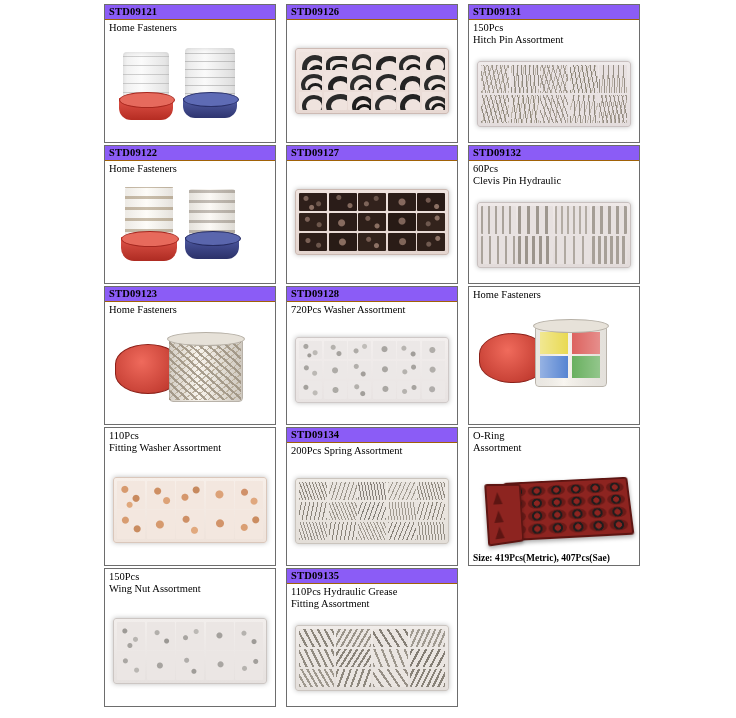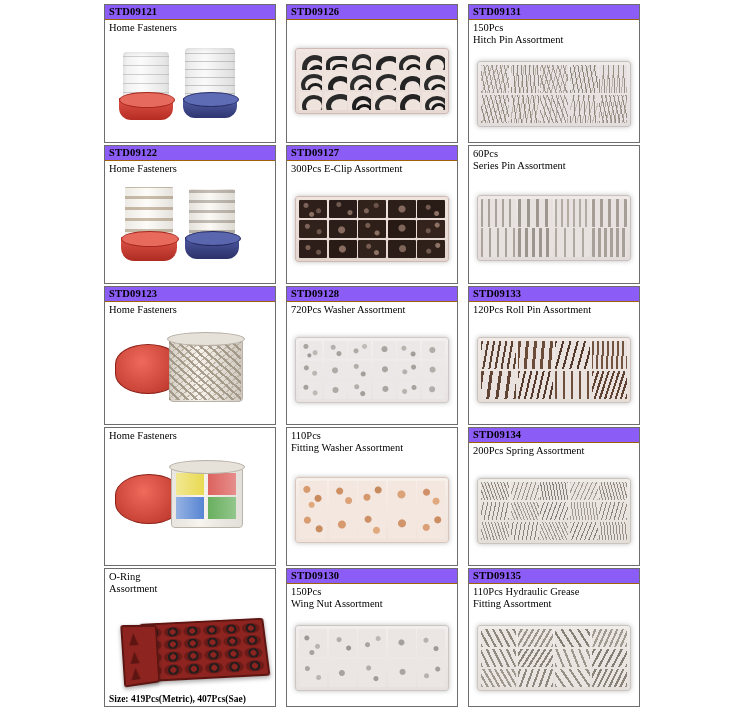--- a/index.html
+++ b/index.html
@@ -264,21 +264,20 @@
           <div style="position:absolute;left:84px;top:14px;width:46px;height:54px;background:linear-gradient(90deg,#dedad3,#fbf8f3 45%,#d6d2ca);border-radius:3px;"></div>
           <div style="position:absolute;left:84px;top:14px;width:46px;height:54px;background:repeating-linear-gradient(0deg,rgba(140,130,120,.5) 0 3px,rgba(255,255,255,.2) 3px 10px);"></div>
           <div style="position:absolute;left:80px;top:62px;width:54px;height:22px;border-radius:0 0 12px 12px;background:linear-gradient(180deg,#4f5aa4,#2b3169);"></div>
           <div style="position:absolute;left:80px;top:56px;width:54px;height:13px;border-radius:50%;background:#5a66ad;border:1px solid #262c62;"></div>
         </div>
       </div>
     </div>
 
     <div class="card">
       <div class="code-bar">STD09127</div>
-      <div class="title">300Pcs E-Clip Assortment</div>
       <div class="photo">
         <div class="tray" style="background:linear-gradient(180deg,#f0e4df,#e4d5cf);border:1px solid #cbb9b2;grid-template-columns:repeat(5,1fr);grid-template-rows:repeat(3,1fr);">
           <div class="cell" style="background:#2e1f1a;background-image:radial-gradient(circle at 25% 30%,#7a6258 0 2px,rgba(0,0,0,0) 3px),radial-gradient(circle at 70% 60%,#6b554b 0 2px,rgba(0,0,0,0) 3px),radial-gradient(circle at 45% 80%,#8a6f63 0 2px,rgba(0,0,0,0) 3px);"></div>
           <div class="cell" style="background:#2a1c18;background-image:radial-gradient(circle at 35% 25%,#6f594f 0 2px,rgba(0,0,0,0) 3px),radial-gradient(circle at 75% 70%,#82685c 0 2px,rgba(0,0,0,0) 3px);"></div>
           <div class="cell" style="background:#32221c;background-image:radial-gradient(circle at 30% 60%,#7d6459 0 2px,rgba(0,0,0,0) 3px),radial-gradient(circle at 65% 30%,#6a544a 0 2px,rgba(0,0,0,0) 3px);"></div>
           <div class="cell" style="background:#2c1e19;background-image:radial-gradient(circle at 50% 50%,#85695e 0 3px,rgba(0,0,0,0) 4px);"></div>
           <div class="cell" style="background:#291b16;background-image:radial-gradient(circle at 40% 40%,#73594f 0 2px,rgba(0,0,0,0) 3px),radial-gradient(circle at 70% 75%,#8b7063 0 2px,rgba(0,0,0,0) 3px);"></div>
 
           <div class="cell" style="background:#30211b;background-image:radial-gradient(circle at 30% 35%,#7c6258 0 2px,rgba(0,0,0,0) 3px),radial-gradient(circle at 72% 65%,#6d574c 0 2px,rgba(0,0,0,0) 3px);"></div>
           <div class="cell" style="background:#2b1d18;background-image:radial-gradient(circle at 45% 55%,#876b5f 0 3px,rgba(0,0,0,0) 4px);"></div>
@@ -289,22 +288,23 @@
           <div class="cell" style="background:#2d1e19;background-image:radial-gradient(circle at 32% 42%,#7a6055 0 2px,rgba(0,0,0,0) 3px),radial-gradient(circle at 70% 68%,#6c564c 0 2px,rgba(0,0,0,0) 3px);"></div>
           <div class="cell" style="background:#281b16;background-image:radial-gradient(circle at 48% 50%,#886d60 0 3px,rgba(0,0,0,0) 4px);"></div>
           <div class="cell" style="background:#31221b;background-image:radial-gradient(circle at 38% 35%,#765c51 0 2px,rgba(0,0,0,0) 3px),radial-gradient(circle at 66% 70%,#8d7265 0 2px,rgba(0,0,0,0) 3px);"></div>
           <div class="cell" style="background:#2a1c17;background-image:radial-gradient(circle at 52% 48%,#7f6559 0 3px,rgba(0,0,0,0) 4px);"></div>
           <div class="cell" style="background:#2f201a;background-image:radial-gradient(circle at 42% 62%,#705a50 0 2px,rgba(0,0,0,0) 3px),radial-gradient(circle at 74% 30%,#8e7366 0 2px,rgba(0,0,0,0) 3px);"></div>
         </div>
       </div>
     </div>
 
     <div class="card">
+      <div class="code-bar">STD09132</div>
       <div class="title">60Pcs
-    Series Pin Assortment</div>
+    Clevis Pin Hydraulic</div>
       <div class="photo">
         <div class="tray" style="background:linear-gradient(180deg,#efe9e8,#e2dbda);border:1px solid #c8c0bf;grid-template-columns:repeat(4,1fr);grid-template-rows:repeat(2,1fr);">
           <div class="cell" style="background:#e7e1e0;background-image:repeating-linear-gradient(90deg,#a9a29a 0 2px,rgba(0,0,0,0) 2px 7px);"></div>
           <div class="cell" style="background:#e7e1e0;background-image:repeating-linear-gradient(90deg,#9e978f 0 3px,rgba(0,0,0,0) 3px 9px);"></div>
           <div class="cell" style="background:#e7e1e0;background-image:repeating-linear-gradient(90deg,#b3aca4 0 2px,rgba(0,0,0,0) 2px 6px);"></div>
           <div class="cell" style="background:#e7e1e0;background-image:repeating-linear-gradient(90deg,#a59e96 0 3px,rgba(0,0,0,0) 3px 8px);"></div>
           <div class="cell" style="background:#e7e1e0;background-image:repeating-linear-gradient(90deg,#aaa39b 0 2px,rgba(0,0,0,0) 2px 8px);"></div>
           <div class="cell" style="background:#e7e1e0;background-image:repeating-linear-gradient(90deg,#9c958d 0 3px,rgba(0,0,0,0) 3px 7px);"></div>
           <div class="cell" style="background:#e7e1e0;background-image:repeating-linear-gradient(90deg,#b0a9a1 0 2px,rgba(0,0,0,0) 2px 9px);"></div>
           <div class="cell" style="background:#e7e1e0;background-image:repeating-linear-gradient(90deg,#a7a098 0 3px,rgba(0,0,0,0) 3px 6px);"></div>
@@ -347,36 +347,20 @@
           <div class="cell" style="background:#ece8e7;background-image:radial-gradient(circle at 30% 35%,#a4a19d 0 2px,rgba(0,0,0,0) 3px),radial-gradient(circle at 70% 66%,#bebbb7 0 2px,rgba(0,0,0,0) 3px);"></div>
           <div class="cell" style="background:#ece8e7;background-image:radial-gradient(circle at 50% 50%,#acaaa5 0 2.5px,rgba(0,0,0,0) 3.5px);"></div>
           <div class="cell" style="background:#ece8e7;background-image:radial-gradient(circle at 38% 32%,#b3b0ac 0 2px,rgba(0,0,0,0) 3px),radial-gradient(circle at 64% 70%,#a29f9b 0 2px,rgba(0,0,0,0) 3px);"></div>
           <div class="cell" style="background:#ece8e7;background-image:radial-gradient(circle at 54% 44%,#aaa7a3 0 2.5px,rgba(0,0,0,0) 3.5px);"></div>
           <div class="cell" style="background:#ece8e7;background-image:radial-gradient(circle at 33% 58%,#b6b3af 0 2px,rgba(0,0,0,0) 3px),radial-gradient(circle at 74% 36%,#a7a4a0 0 2px,rgba(0,0,0,0) 3px);"></div>
           <div class="cell" style="background:#ece8e7;background-image:radial-gradient(circle at 44% 46%,#b0adab 0 2.5px,rgba(0,0,0,0) 3.5px);"></div>
         </div>
       </div>
     </div>
 
-    <div class="card">
-      <div class="code-bar">STD09133</div>
-      <div class="title">120Pcs Roll Pin Assortment</div>
-      <div class="photo">
-        <div class="tray" style="background:linear-gradient(180deg,#f1eae6,#e5ddd8);border:1px solid #cdc3bd;grid-template-columns:repeat(4,1fr);grid-template-rows:repeat(2,1fr);">
-          <div class="cell" style="background:#eae2de;background-image:repeating-linear-gradient(100deg,#5b4132 0 2px,rgba(0,0,0,0) 2px 6px);"></div>
-          <div class="cell" style="background:#eae2de;background-image:repeating-linear-gradient(95deg,#6a4c39 0 3px,rgba(0,0,0,0) 3px 8px);"></div>
-          <div class="cell" style="background:#eae2de;background-image:repeating-linear-gradient(105deg,#52382b 0 2px,rgba(0,0,0,0) 2px 7px);"></div>
-          <div class="cell" style="background:#eae2de;background-image:repeating-linear-gradient(92deg,#725440 0 2px,rgba(0,0,0,0) 2px 5px);"></div>
-          <div class="cell" style="background:#eae2de;background-image:repeating-linear-gradient(98deg,#614433 0 3px,rgba(0,0,0,0) 3px 9px);"></div>
-          <div class="cell" style="background:#eae2de;background-image:repeating-linear-gradient(103deg,#55392c 0 2px,rgba(0,0,0,0) 2px 6px);"></div>
-          <div class="cell" style="background:#eae2de;background-image:repeating-linear-gradient(90deg,#6d4f3c 0 2px,rgba(0,0,0,0) 2px 8px);"></div>
-          <div class="cell" style="background:#eae2de;background-image:repeating-linear-gradient(108deg,#5e4130 0 2px,rgba(0,0,0,0) 2px 5px);"></div>
-        </div>
-      </div>
-    </div>
 
     <div class="card">
       <div class="title">Home Fasteners</div>
       <div class="photo">
         <div class="scene">
           <div style="position:absolute;left:10px;top:32px;width:66px;height:48px;border-radius:50%/42%;background:radial-gradient(circle at 42% 34%,#f06b5c,#b22b21);border:1px solid #8b1f17;"></div>
           <div style="position:absolute;left:66px;top:24px;width:70px;height:60px;border-radius:4px;background:linear-gradient(90deg,#d8d3ca,#f8f5ef 40%,#d2cdc4);border:1px solid #b9b3aa;overflow:hidden;">
             <div style="position:absolute;left:4px;top:6px;width:28px;height:22px;background:#e8d84a;"></div>
             <div style="position:absolute;left:36px;top:6px;width:28px;height:22px;background:#d9534f;"></div>
             <div style="position:absolute;left:4px;top:30px;width:28px;height:22px;background:#4f7fd0;"></div>
@@ -468,21 +452,20 @@
             <div style="position:absolute;left:6px;top:6px;width:10px;height:12px;background:#5d1512;clip-path:polygon(50% 0,100% 100%,0 100%);"></div>
             <div style="position:absolute;left:6px;top:24px;width:10px;height:12px;background:#5d1512;clip-path:polygon(50% 0,100% 100%,0 100%);"></div>
             <div style="position:absolute;left:6px;top:40px;width:10px;height:12px;background:#5d1512;clip-path:polygon(50% 0,100% 100%,0 100%);"></div>
           </div>
         </div>
       </div>
       <div class="footnote">Size: 419Pcs(Metric), 407Pcs(Sae)</div>
     </div>
 
     <div class="card">
-      <div class="code-bar">STD09130</div>
       <div class="title">150Pcs
     Wing Nut Assortment</div>
       <div class="photo">
         <div class="tray" style="background:linear-gradient(180deg,#f2eeec,#e6e1df);border:1px solid #ccc6c3;grid-template-columns:repeat(5,1fr);grid-template-rows:repeat(2,1fr);">
           <div class="cell" style="background:#ebe6e4;background-image:radial-gradient(circle at 28% 32%,#9d9a96 0 2px,rgba(0,0,0,0) 3px),radial-gradient(circle at 66% 62%,#b8b5b1 0 2px,rgba(0,0,0,0) 3px),radial-gradient(circle at 46% 84%,#a6a39f 0 2px,rgba(0,0,0,0) 3px);"></div>
           <div class="cell" style="background:#ebe6e4;background-image:radial-gradient(circle at 36% 38%,#b2afab 0 2px,rgba(0,0,0,0) 3px),radial-gradient(circle at 70% 68%,#9b9894 0 2px,rgba(0,0,0,0) 3px);"></div>
           <div class="cell" style="background:#ebe6e4;background-image:radial-gradient(circle at 34% 56%,#a8a5a1 0 2px,rgba(0,0,0,0) 3px),radial-gradient(circle at 72% 34%,#bcb9b5 0 2px,rgba(0,0,0,0) 3px);"></div>
           <div class="cell" style="background:#ebe6e4;background-image:radial-gradient(circle at 48% 48%,#a4a19d 0 2.5px,rgba(0,0,0,0) 3.5px);"></div>
           <div class="cell" style="background:#ebe6e4;background-image:radial-gradient(circle at 32% 40%,#b5b2ae 0 2px,rgba(0,0,0,0) 3px),radial-gradient(circle at 68% 70%,#9e9b97 0 2px,rgba(0,0,0,0) 3px);"></div>
           <div class="cell" style="background:#ebe6e4;background-image:radial-gradient(circle at 30% 34%,#aaa7a3 0 2px,rgba(0,0,0,0) 3px),radial-gradient(circle at 70% 66%,#bab7b3 0 2px,rgba(0,0,0,0) 3px);"></div>

